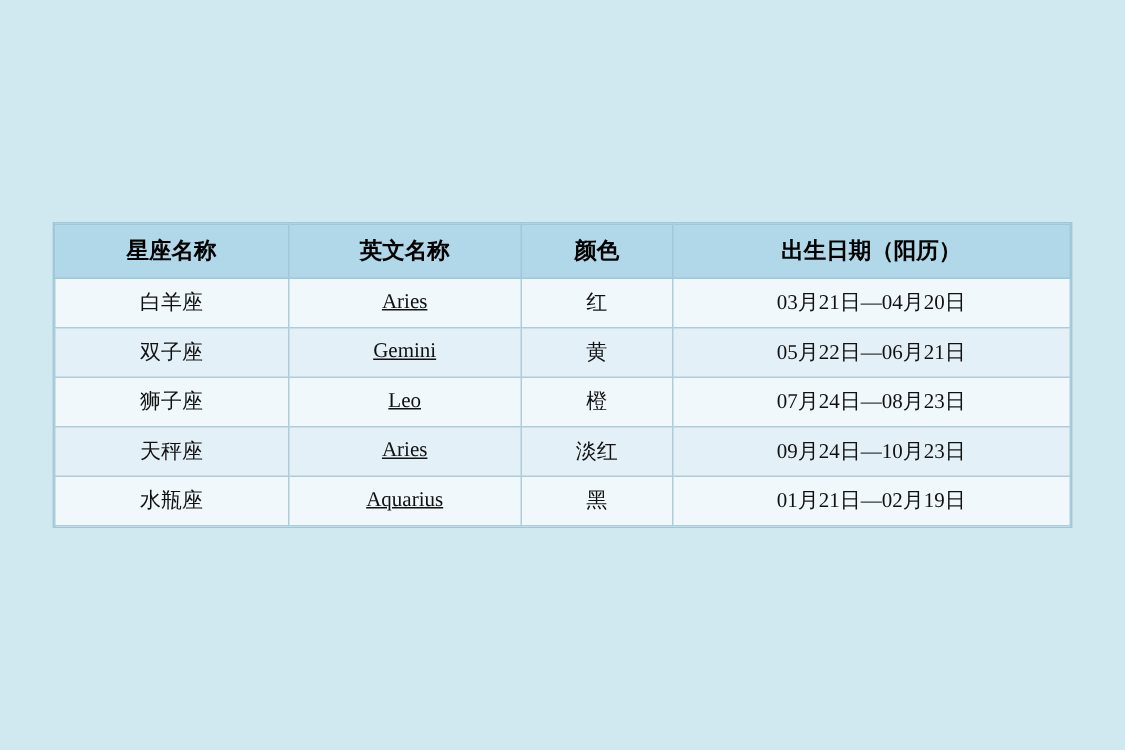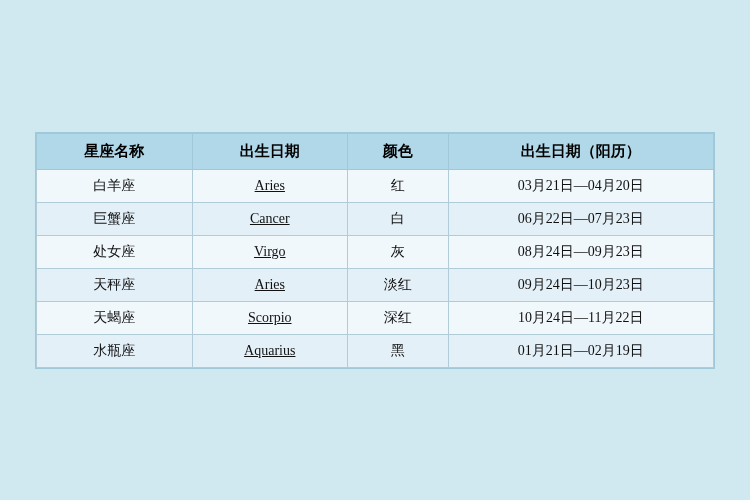--- a/index.html
+++ b/index.html
@@ -68,55 +68,49 @@
     }
   </style>
 </head>
 <body>
 
 <div class="table-container">
   <table>
     <thead>
       <tr>
         <th>星座名称</th>
-        <th>出生日期</th>
+        <th>英文名称</th>
         <th>颜色</th>
         <th>出生日期（阳历）</th>
       </tr>
     </thead>
     <tbody id="table-body">
     <tr>
           <td>白羊座</td>
           <td>Aries</td>
           <td>红</td>
           <td>03月21日—04月20日</td>
         </tr>
         <tr>
-          <td>巨蟹座</td>
-          <td>Cancer</td>
-          <td>白</td>
-          <td>06月22日—07月23日</td>
+          <td>双子座</td>
+          <td>Gemini</td>
+          <td>黄</td>
+          <td>05月22日—06月21日</td>
         </tr>
         <tr>
-          <td>处女座</td>
-          <td>Virgo</td>
-          <td>灰</td>
-          <td>08月24日—09月23日</td>
+          <td>狮子座</td>
+          <td>Leo</td>
+          <td>橙</td>
+          <td>07月24日—08月23日</td>
         </tr>
         <tr>
           <td>天秤座</td>
           <td>Aries</td>
           <td>淡红</td>
           <td>09月24日—10月23日</td>
-        </tr>
-        <tr>
-          <td>天蝎座</td>
-          <td>Scorpio</td>
-          <td>深红</td>
-          <td>10月24日—11月22日</td>
         </tr>
         <tr>
           <td>水瓶座</td>
           <td>Aquarius</td>
           <td>黑</td>
           <td>01月21日—02月19日</td>
         </tr>
       </tbody>
   </table>
 </div>

